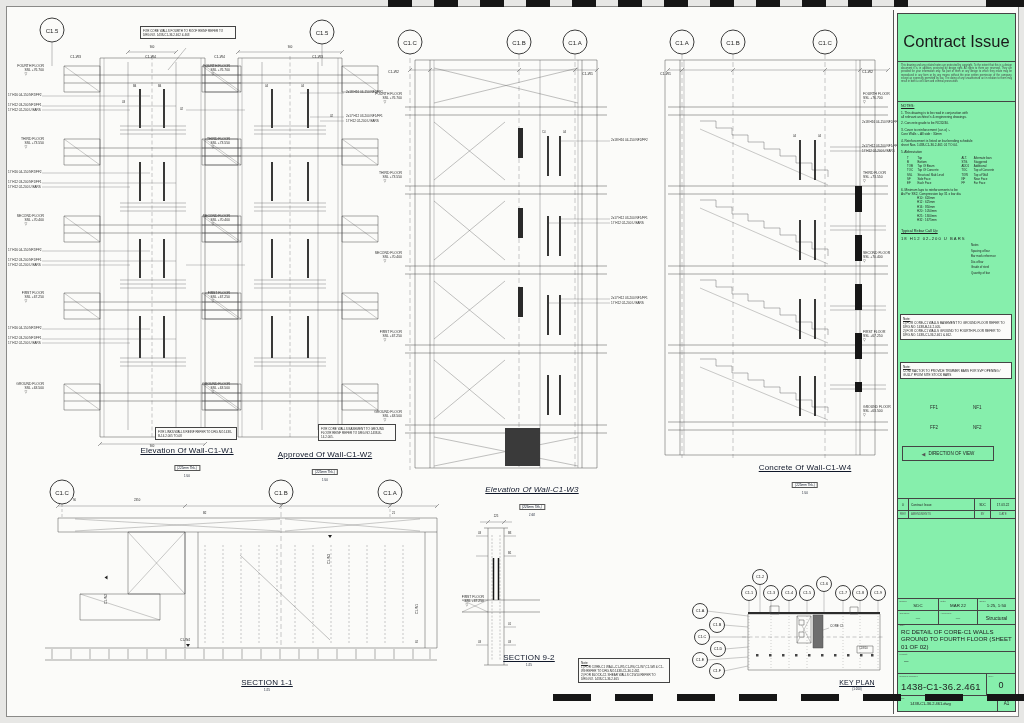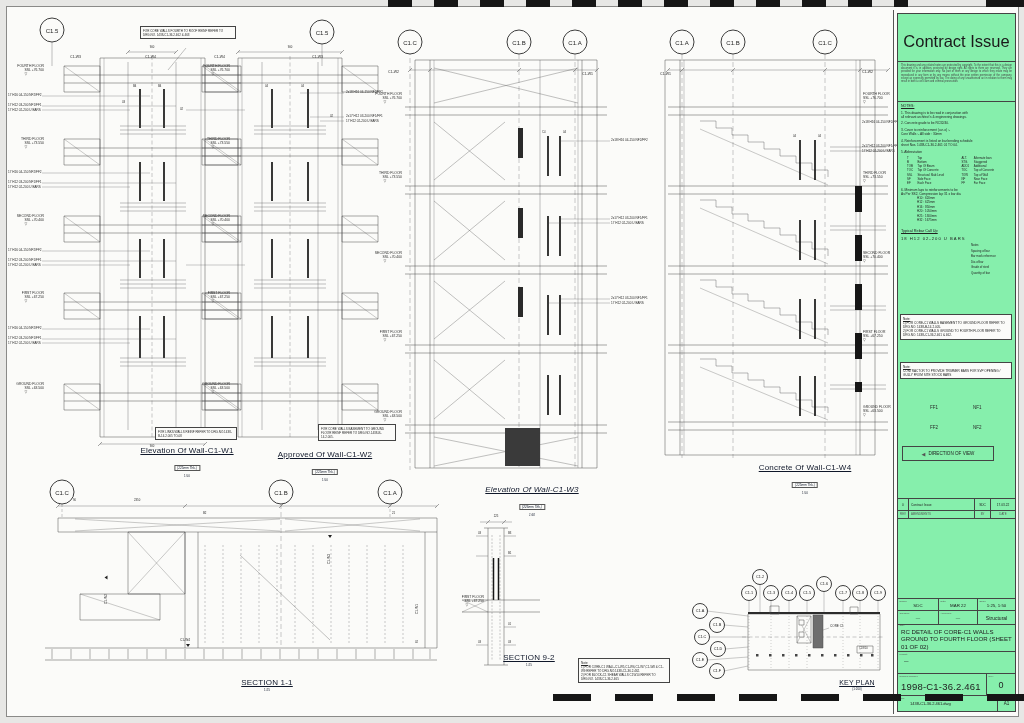--- a/index.html
+++ b/index.html
@@ -868,21 +868,21 @@
         <span class="cell-lab">Title:</span>
         <div style="font-size:6.1px;line-height:1.3;padding:4.5px 3px 0 3px;white-space:normal;">RC DETAIL OF CORE-C1 WALLS GROUND TO FOURTH FLOOR (SHEET 01 OF 02)</div>
       </div>
       <div class="abs" style="left:0;top:638px;width:117px;height:22px;border-bottom:0.8px solid #444;box-sizing:border-box;">
         <span class="cell-lab">Project:</span>
         <div style="font-size:4.5px;padding:7px 0 0 6px;">—</div>
       </div>
       <div class="abs" style="left:0;top:660px;width:117px;height:22px;border-bottom:0.8px solid #444;display:flex;box-sizing:border-box;">
         <div class="abs" style="position:relative;width:88px;border-right:0.7px solid #444;">
           <span class="cell-lab">Drawing Number:</span>
-          <div style="font-size:9.5px;padding:7px 0 0 3px;letter-spacing:0.2px;">1998-C1-36.2.461</div>
+          <div style="font-size:9.5px;padding:7px 0 0 3px;letter-spacing:0.2px;">1438-C1-36.2.461</div>
         </div>
         <div class="abs" style="position:relative;flex:1;">
           <span class="cell-lab">Rev:</span>
           <div class="ctr" style="font-size:9px;margin-top:6px;">0</div>
         </div>
       </div>
       <div class="abs" style="left:0;top:682px;width:117px;height:15px;display:flex;">
         <div class="abs" style="position:relative;width:99px;border-right:0.7px solid #444;">
           <span class="cell-lab">dwg:</span>
           <div style="font-size:4px;padding:5px 0 0 12px;">1438-C1-36.2.461.dwg</div>

